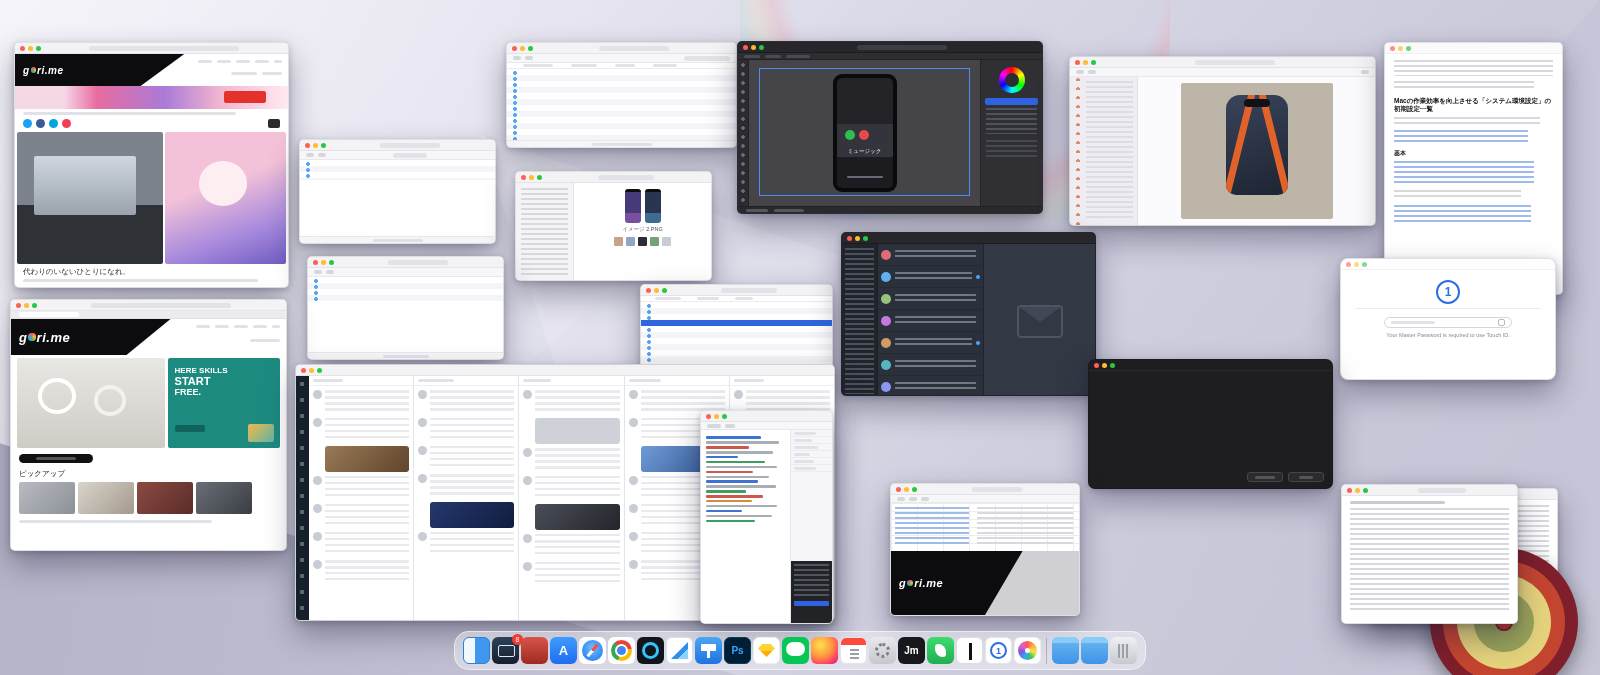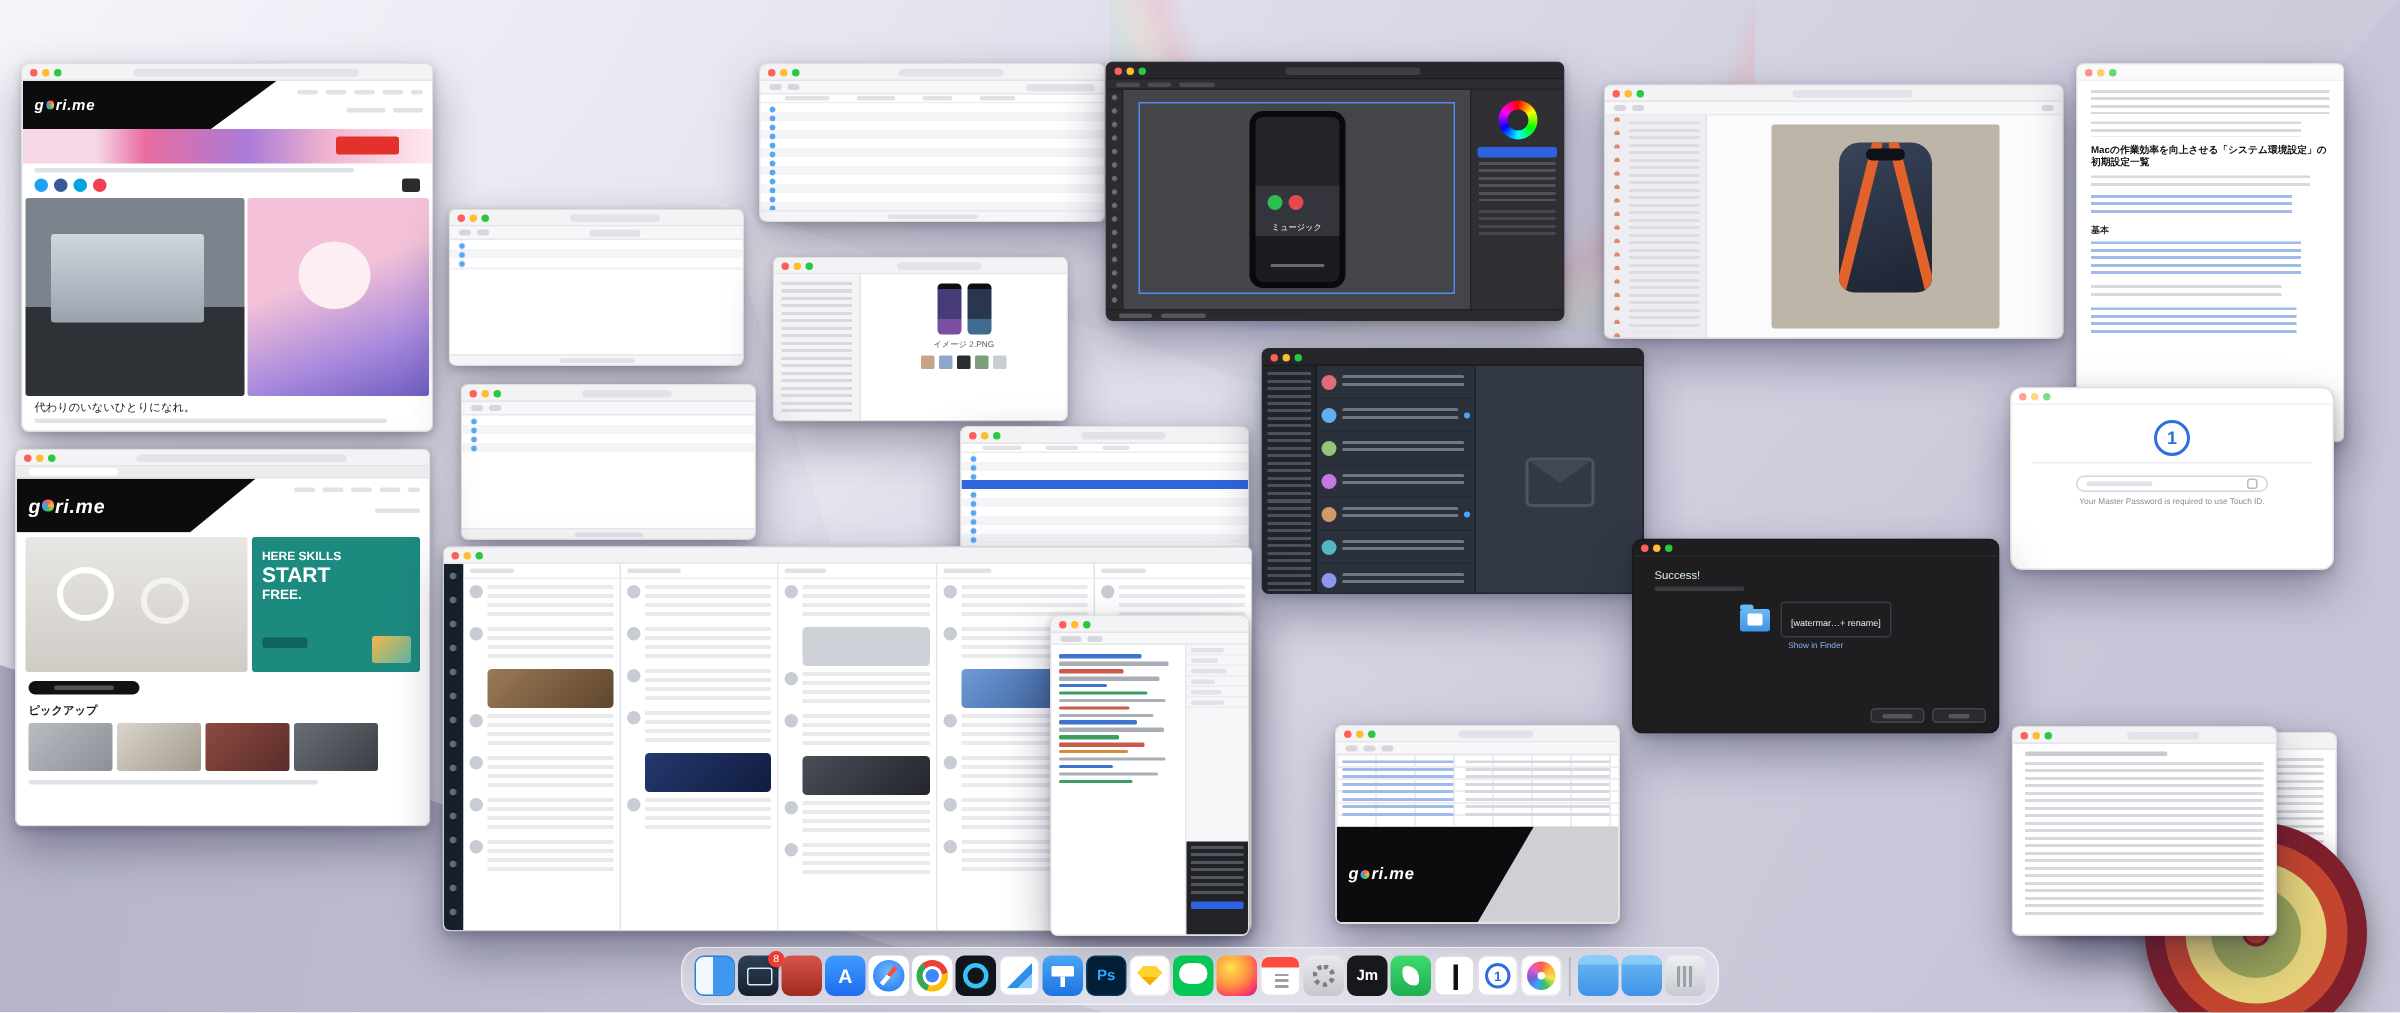--- a/index.html
+++ b/index.html
@@ -510,30 +510,30 @@
           <span class="sk" style="width:30px"></span>
         </div>
     </div>
     <div style="display:flex;gap:3px;padding:3px 6px;height:96px">
       <div style="flex:1.5;border-radius:2px;background:linear-gradient(180deg,#e9e7e3,#cfccc6);position:relative">
         <span style="position:absolute;left:14%;top:22%;width:26%;height:40%;border:4px solid #fff;border-radius:50%"></span>
         <span style="position:absolute;left:52%;top:30%;width:22%;height:34%;border:4px solid #f4f2ee;border-radius:50%"></span>
       </div>
       <div style="flex:1;border-radius:2px;background:#1d8a80;color:#fff;padding:8px 7px;position:relative">
         <p style="font-size:8px;font-weight:bold">HERE SKILLS</p>
-        <p style="font-size:14px;font-weight:bold">START</p>
+        <p style="font-size:11px;font-weight:bold">START</p>
         <p style="font-size:9px;font-weight:bold">FREE.</p>
         <span style="position:absolute;left:7px;bottom:16px;width:30px;height:7px;background:#10635c;border-radius:2px"></span>
         <span style="position:absolute;right:6px;bottom:6px;width:26px;height:18px;background:linear-gradient(135deg,#f2b64b,#5fb7a5);border-radius:2px"></span>
       </div>
     </div>
     <div style="width:74px;height:9px;background:#111;border-radius:5px;margin:3px 8px;display:flex;align-items:center;justify-content:center">
         <span class="sk" style="width:40px;background:#555"></span>
       </div>
-    <p style="font-size:7.5px;font-weight:bold;padding:3px 8px 1px;color:#1a1a1d">ピックアップ</p>
+    <p style="font-size:7.5px;font-weight:normal;padding:3px 8px 1px;color:#1a1a1d">ピックアップ</p>
     <div style="display:flex;gap:3px;padding:2px 8px">
       <span style="width:56px;height:32px;border-radius:2px;background:linear-gradient(135deg,#b9bcc2,#8b8f96)"></span>
       <span style="width:56px;height:32px;border-radius:2px;background:linear-gradient(135deg,#d9d4cc,#a39a8d)"></span>
       <span style="width:56px;height:32px;border-radius:2px;background:linear-gradient(135deg,#8c4a42,#5a2c28)"></span>
       <span style="width:56px;height:32px;border-radius:2px;background:linear-gradient(135deg,#6a6e76,#3a3d44)"></span>
     </div>
     <div class="sk" style="width:70%;margin:4px 8px"></div>
   </section>
 
   <section class="win lt" style="left:295px;top:364px;width:540px;height:257px;display:flex;flex-direction:column;background:#eef0f3">
@@ -662,31 +662,20 @@
       </div>
     </div>
   </section>
 
   <section class="win dark" style="left:1088px;top:359px;width:245px;height:130px;background:#1e1e21;border-radius:7px">
     <div class="tb" style="background:#1e1e21;border-color:#2a2a2e">
         <i class="d r"></i>
         <i class="d y"></i>
         <i class="d g"></i>
       </div>
-    <div style="padding:8px 14px 0">
-      <p style="font-size:7.5px;color:#d9f2df">Success!</p>
-      <div class="sk" style="width:60px;background:#3a3a40;margin:3px 0 7px"></div>
-      <div style="display:flex;align-items:center;gap:7px;justify-content:center">
-        <div class="folder"></div>
-        <div style="border:1px solid #3c3c42;border-radius:3px;padding:2px 6px">
-          <span style="font-size:6px;color:#e8e8ee">[watermar…+ rename]</span>
-        </div>
-      </div>
-      <p style="font-size:5.5px;color:#8ab0f0;text-align:center;margin-top:3px">Show in Finder</p>
-    </div>
     <div style="position:absolute;right:8px;bottom:6px;display:flex;gap:5px">
       <div class="dbtn">
           <span class="sk" style="width:20px;background:#55555c"></span>
         </div>
       <div class="dbtn">
           <span class="sk" style="width:14px;background:#55555c"></span>
         </div>
     </div>
   </section>
 

